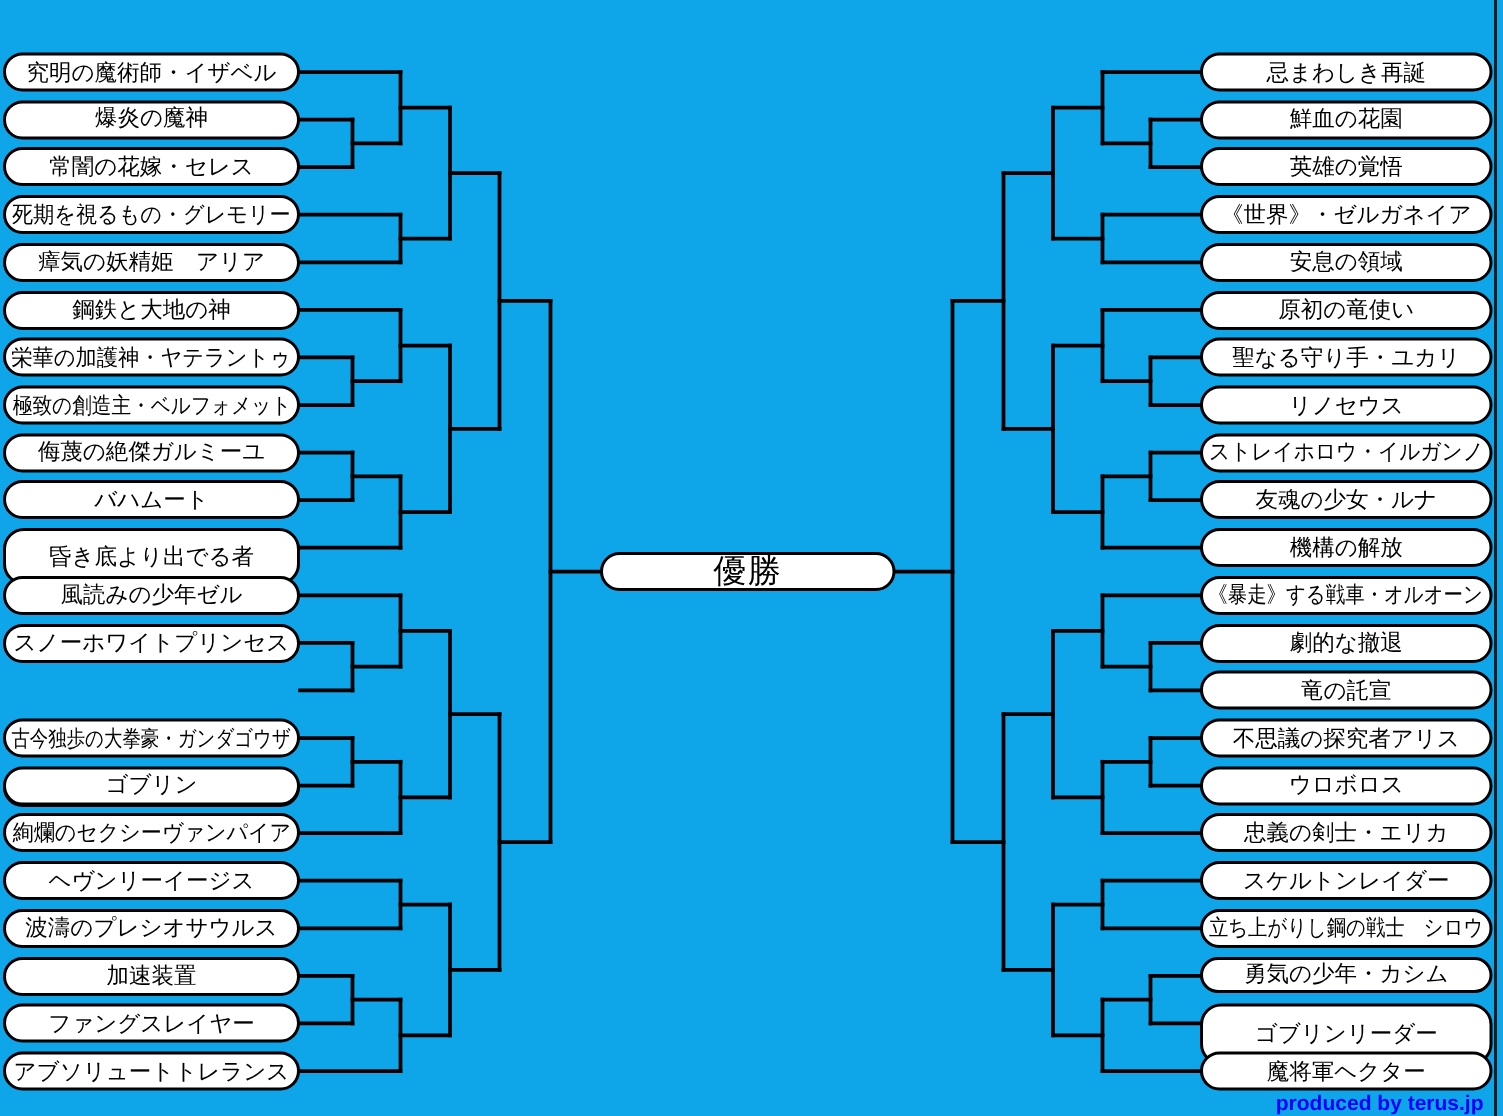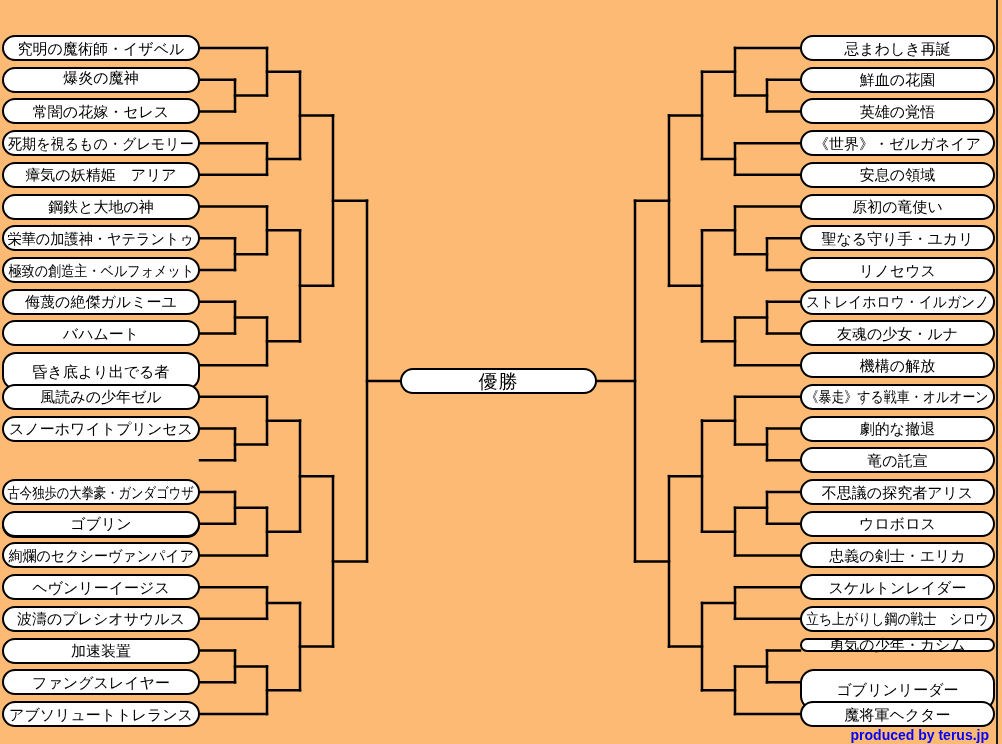--- a/index.html
+++ b/index.html
@@ -1,30 +1,30 @@
 <!DOCTYPE html>
 <html style="--line: #000000; --pill-fill: #ffffff; --credit: #0000ff;"><head>
 <meta charset="utf-8">
 <style>
   html,body{margin:0;padding:0;background:#ffffff;}
   #stage{
-    position:relative;width:1002px;height:744px;background:#fdba74;overflow:hidden;
+    position:relative;width:1002px;height:744px;background:#0ea5e9;overflow:hidden;
     font-family:"Liberation Sans","DejaVu Sans",sans-serif;
   }
   #lines{position:absolute;left:0;top:0;width:1002px;height:744px;}
   .pill{
     position:absolute;box-sizing:border-box;background:var(--pill-fill,#fff);
     border:2.5px solid var(--line,#000);border-radius:14px;
     display:flex;align-items:center;justify-content:center;z-index:2;
   }
   .pill-label{
     display:inline-block;white-space:nowrap;line-height:1;
     font-size:15px;color:#000;transform-origin:50% 50%;
   }
-  #champion .pill-label{font-size:19px;letter-spacing:1px;}
+  #champion .pill-label{font-size:22px;letter-spacing:1px;}
   #right-border{position:absolute;left:996px;top:0;width:2px;height:744px;background:#1c1c1c;z-index:3;}
   #credit{
     position:absolute;right:13px;bottom:1px;z-index:4;
     font-weight:bold;font-size:14px;color:var(--credit,#0000ff);
   }
 </style>
 </head>
 <body>
 
 <div id="stage">
@@ -275,21 +275,21 @@
       </div>
       <div class="pill" style="left: 800px; top: 542.4px; width: 195px; height: 26px;">
         <span class="pill-label">忠義の剣士・エリカ</span>
       </div>
       <div class="pill" style="left: 800px; top: 574.1px; width: 195px; height: 26px; align-items: center;">
         <span class="pill-label">スケルトンレイダー</span>
       </div>
       <div class="pill" style="left: 800px; top: 605.9px; width: 195px; height: 26px;">
         <span class="pill-label" style="transform: scaleX(0.859);">立ち上がりし鋼の戦士　シロウ</span>
       </div>
-      <div class="pill" style="left: 800px; top: 637.6px; width: 195px; height: 14px;">
+      <div class="pill" style="left: 800px; top: 637.6px; width: 195px; height: 24px;">
         <span class="pill-label">勇気の少年・カシム</span>
       </div>
       <div class="pill" style="left: 800px; top: 669.3px; width: 195px; height: 41px;">
         <span class="pill-label">ゴブリンリーダー</span>
       </div>
       <div class="pill" style="left: 800px; top: 701px; width: 195px; height: 26px;">
         <span class="pill-label">魔将軍ヘクター</span>
       </div>
     </div>
   <div class="pill" id="champion" style="left:400px;top:368px;width:197px;height:26px;">

